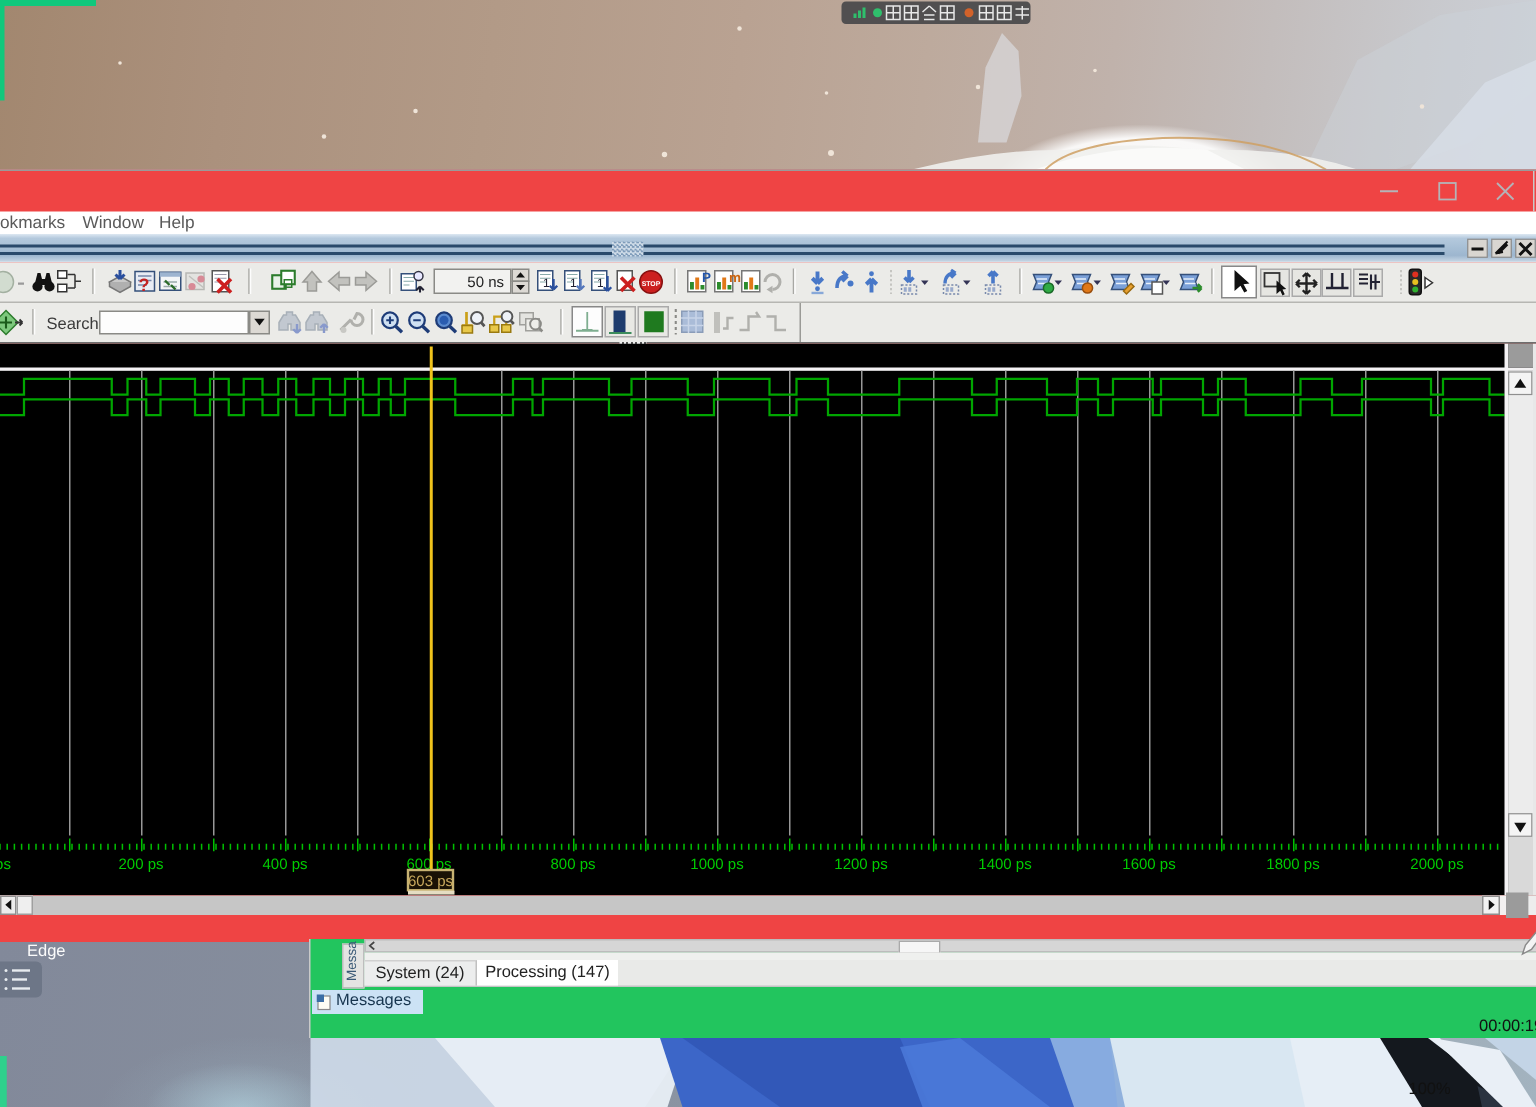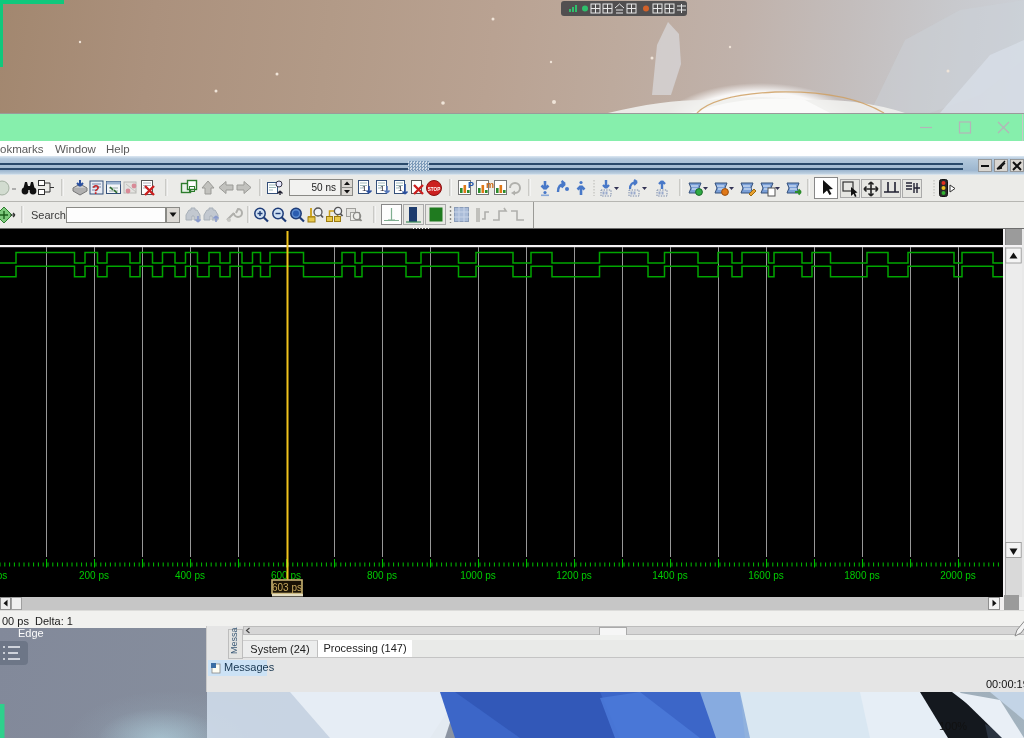--- a/index.html
+++ b/index.html
@@ -87,21 +87,21 @@
         <line x1="4.5" y1="0" x2="4.5" y2="9"></line>
       </g>
     <g transform="translate(116,3)">
         <line x1="4.5" y1="0" x2="4.5" y2="9"></line>
         <line x1="0" y1="2" x2="9" y2="2"></line>
         <line x1="0" y1="6" x2="9" y2="6"></line>
       </g>
   </g>
 </svg>
 
-<div class="abs" id="win" style="left:0;top:113px;width:1024px;height:515px;background:#86efac;border-top:1px solid #9a9a9a;">
+<div class="abs" id="win" style="left:0;top:113px;width:1024px;height:515px;background:#ef4444;border-top:1px solid #9a9a9a;">
 
   <svg class="abs" style="left:900px;top:0;" width="124" height="27" viewBox="0 0 124 27">
     <g stroke="#b4b4b8" stroke-width="1.2" fill="none">
       <line x1="20" y1="13.5" x2="32" y2="13.5"></line>
       <rect x="59.5" y="8" width="11" height="11"></rect>
       <line x1="98" y1="8" x2="109" y2="19"></line>
         <line x1="109" y1="8" x2="98" y2="19"></line>
     </g>
     <line x1="122.5" y1="0" x2="122.5" y2="27" stroke="#c8c8c8" stroke-width="1"></line>
   </svg>
@@ -744,23 +744,20 @@
     <div class="abs" style="left:11px;top:0;width:11px;height:12.5px;background:#efefef;border:1px solid #9f9f9f;box-sizing:border-box;"></div>
     <div class="abs" style="left:988px;top:0;width:12px;height:12.5px;background:#f2f2f2;border:1px solid #8f8f8f;box-sizing:border-box;"></div>
     <svg class="abs" style="left:988px;top:0" width="12" height="13">
         <polygon points="4.5,2.8 8.5,6.2 4.5,9.6" fill="#111"></polygon>
       </svg>
     <div class="abs" style="left:1000px;top:0;width:4px;height:13px;background:#f2f0f0;"></div>
     <div class="abs" style="left:1004px;top:-2px;width:15px;height:17px;background:#9b9b9b;"></div>
     <div class="abs" style="left:1019px;top:0;width:5px;height:13px;background:#ededed;"></div>
   </div>
 
-  <div class="abs" style="left:0;top:496px;width:1024px;height:19px;background:#f1f1ef;border-top:1px solid #dcdcda;font-size:11px;color:#1a1a1a;">
-    <span class="abs" style="left:2px;top:4px;">00 ps&nbsp;&nbsp;Delta: 1</span>
-  </div>
   <div class="abs" style="left:0;top:514px;width:1024px;height:1px;background:#9a9a9a;"></div>
 </div>
 
 <div class="abs" id="desktop-bottom" style="left:0;top:628px;width:1024px;height:110px;
    background:radial-gradient(90px 45px at 160px 112px, rgba(185,220,232,0.55) 0%, rgba(185,220,232,0) 70%),radial-gradient(140px 70px at 170px 115px, rgba(165,195,210,0.35) 0%, rgba(165,195,210,0) 75%),linear-gradient(100deg,#82899a 0%,#868e9d 25%,#8c95a3 50%,#96a1ad 75%,#a3b3bf 100%);">
 </div>
 <svg class="abs" style="left:0;top:628px;" width="1024" height="110" viewBox="0 0 1024 110">
 
   <polygon points="207,64 460,64 430,110 207,110" fill="#cfdcea" opacity="0.9"></polygon>
   <polygon points="290,64 460,64 445,110 330,110" fill="#e8eef5" opacity="0.95"></polygon>
@@ -785,38 +782,38 @@
   </g>
   <g fill="#e8ecf0">
     <circle cx="4" cy="19" r="1"></circle>
       <circle cx="4" cy="25" r="1"></circle>
       <circle cx="4" cy="31" r="1"></circle>
   </g>
 
   <rect x="0" y="76" width="4.5" height="34" fill="#2fd08c"></rect>
 </svg>
 
-<div class="abs" id="msgpanel" style="left:206px;top:626px;width:818px;height:66px;background:#e5e5e5;border-left:1px solid #c9c9c9;">
+<div class="abs" id="msgpanel" style="left:206px;top:626px;width:818px;height:66px;background:#22c55e;border-left:1px solid #c9c9c9;">
 
   <div class="abs" style="left:21px;top:3px;width:13px;height:28px;background:#e4e4e2;border:1px solid #bdbdbd;"></div>
   <div class="abs" style="left:22px;top:28px;width:12px;height:10px;font-size:9px;color:#3b5a77;
        transform:rotate(-90deg);transform-origin:0 0;white-space:nowrap;">Messa</div>
 
   <div class="abs" style="left:36px;top:0px;width:782px;height:9px;background:#d6d6d6;border:1px solid #bcbcbc;box-sizing:border-box;"></div>
   <svg class="abs" style="left:36px;top:0;" width="20" height="9">
       <path d="M6.5 2 L3.5 4.5 L6.5 7" stroke="#444" fill="none" stroke-width="1.1"></path>
     </svg>
   <div class="abs" style="left:392px;top:1px;width:26px;height:7px;background:#f6f6f6;border:0.5px solid #aaa;"></div>
 
   <div class="abs" style="left:36px;top:9px;width:782px;height:5px;background:#eff0ee;"></div>
   <div class="abs" style="left:36px;top:14px;width:782px;height:17px;background:#e9eae8;border-bottom:1px solid #c4c4c4;"></div>
   <div class="abs" style="left:36px;top:14px;width:75px;height:17px;background:#eceded;border-right:1px solid #c0c0c0;border-top:1px solid #d0d0d0;box-sizing:border-box;font-size:11px;color:#222;text-align:center;line-height:16px;">System (24)</div>
   <div class="abs" style="left:111px;top:14px;width:94px;height:17px;background:#ffffff;font-size:11px;color:#222;text-align:center;line-height:16px;">Processing (147)</div>
 
-  <div class="abs" style="left:1px;top:34px;width:59px;height:16px;background:#cce2f5;font-size:11px;color:#16344e;">
+  <div class="abs" style="left:1px;top:34px;width:74px;height:16px;background:#cce2f5;font-size:11px;color:#16344e;">
     <svg class="abs" style="left:3px;top:2px;" width="12" height="12">
       <rect x="1" y="2" width="8" height="9" fill="#fdfdf4" stroke="#888" stroke-width="0.8"></rect>
       <rect x="0" y="1" width="5" height="5" fill="#3b6ea5"></rect>
     </svg>
     <span class="abs" style="left:16px;top:1px;">Messages</span>
   </div>
 
   <span class="abs" style="left:732px;top:52px;font-size:11px;color:#111;margin-top:42px;">100%</span>
   <span class="abs" style="left:779px;top:52px;font-size:11px;color:#111;">00:00:19</span>
 

